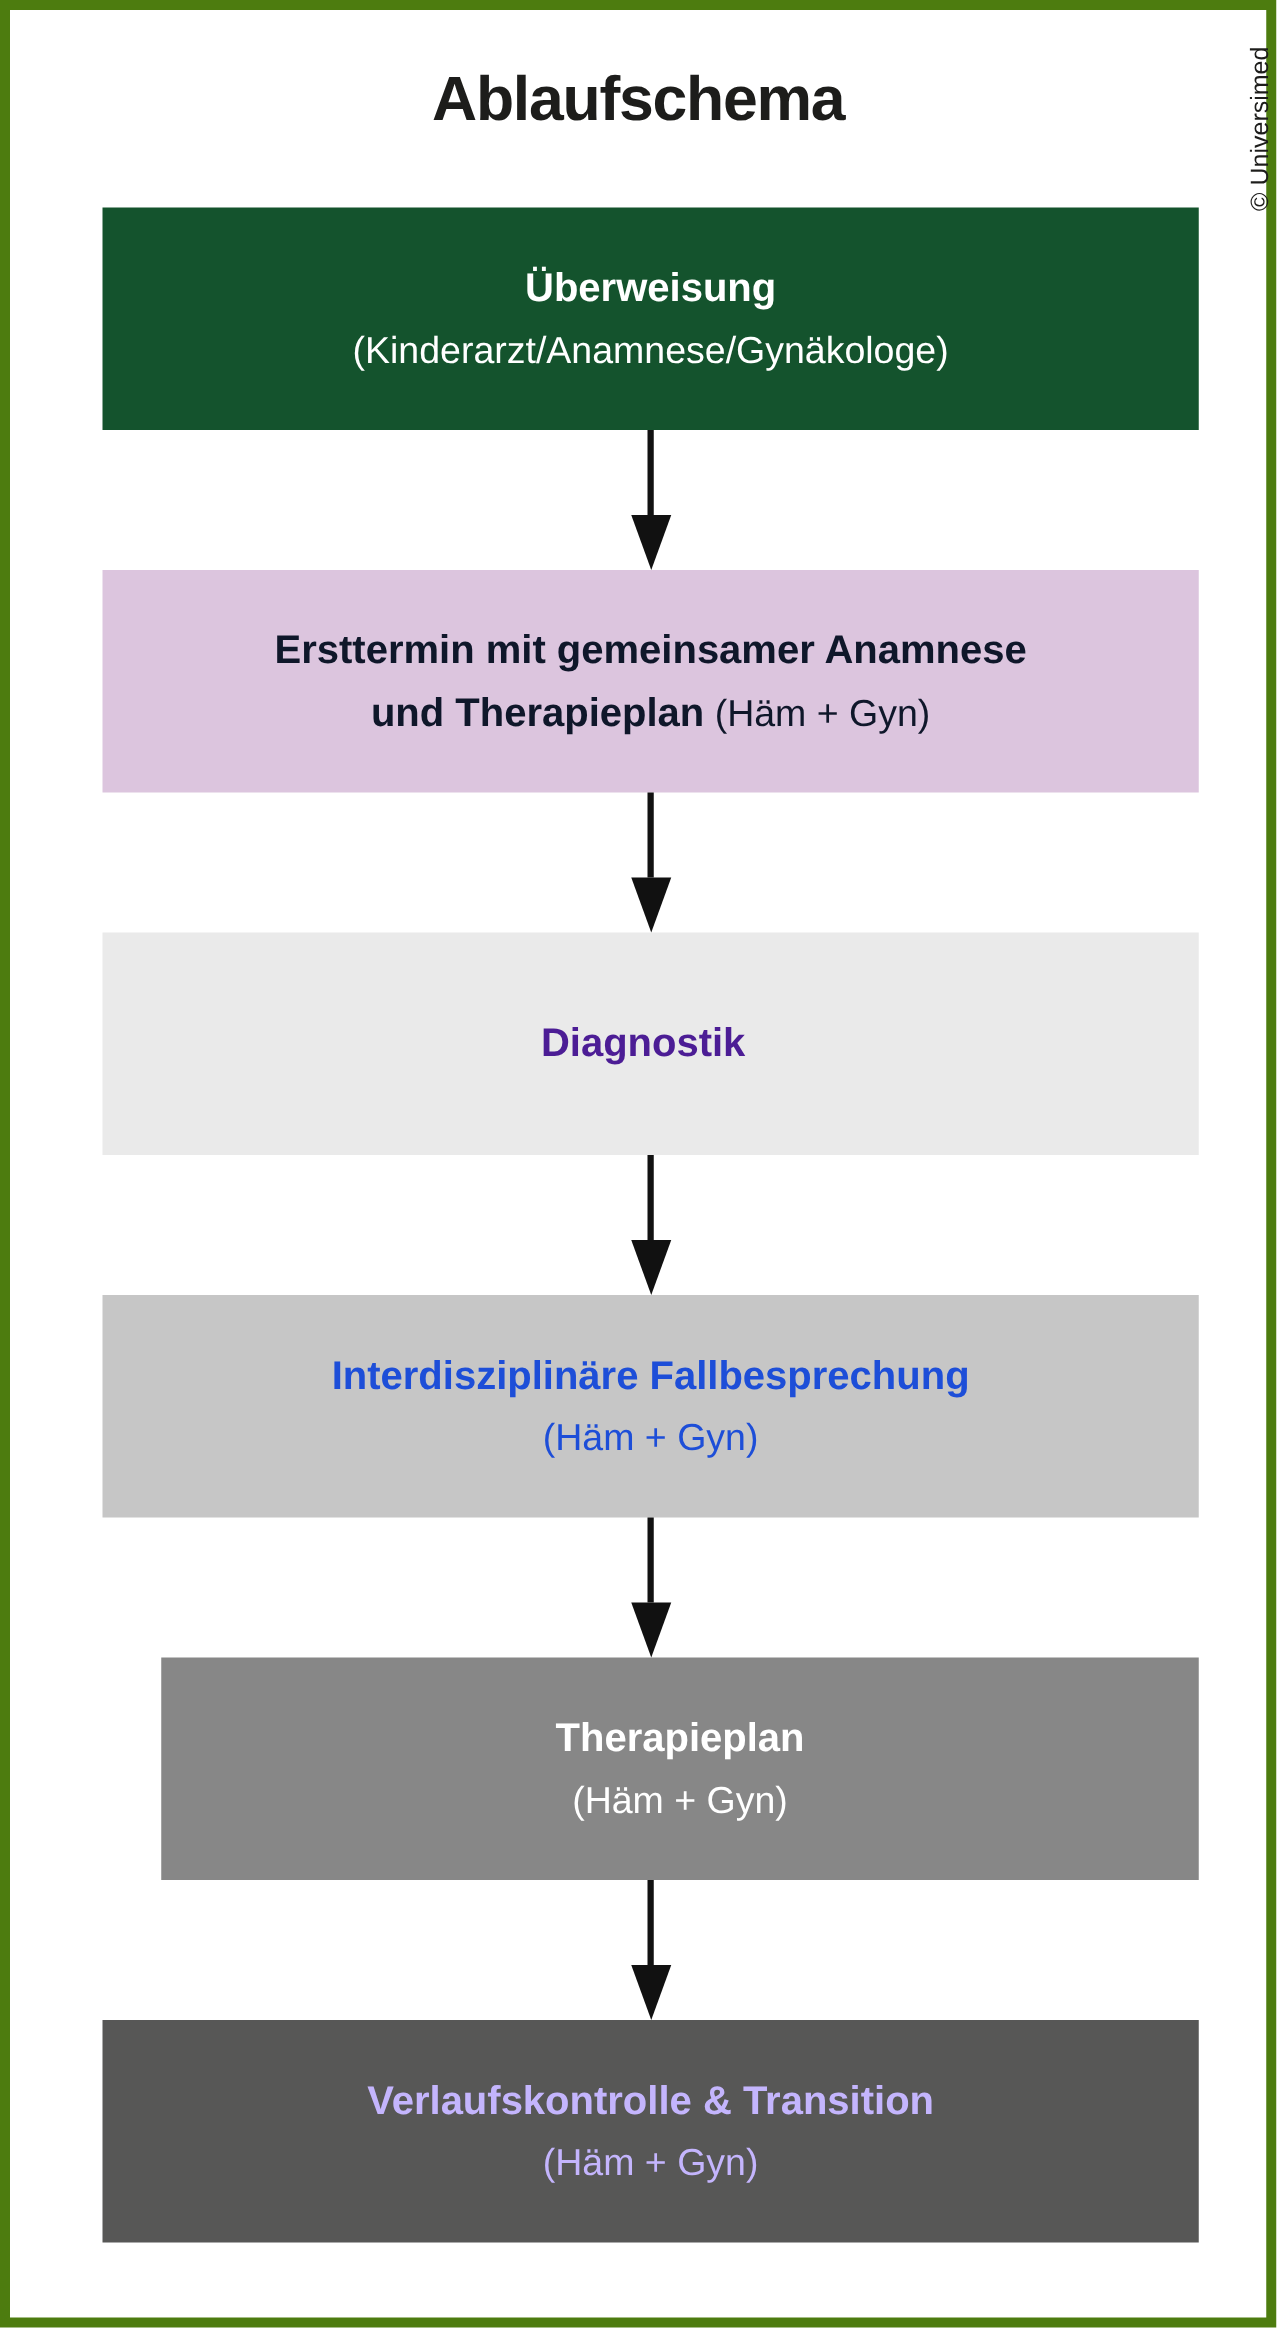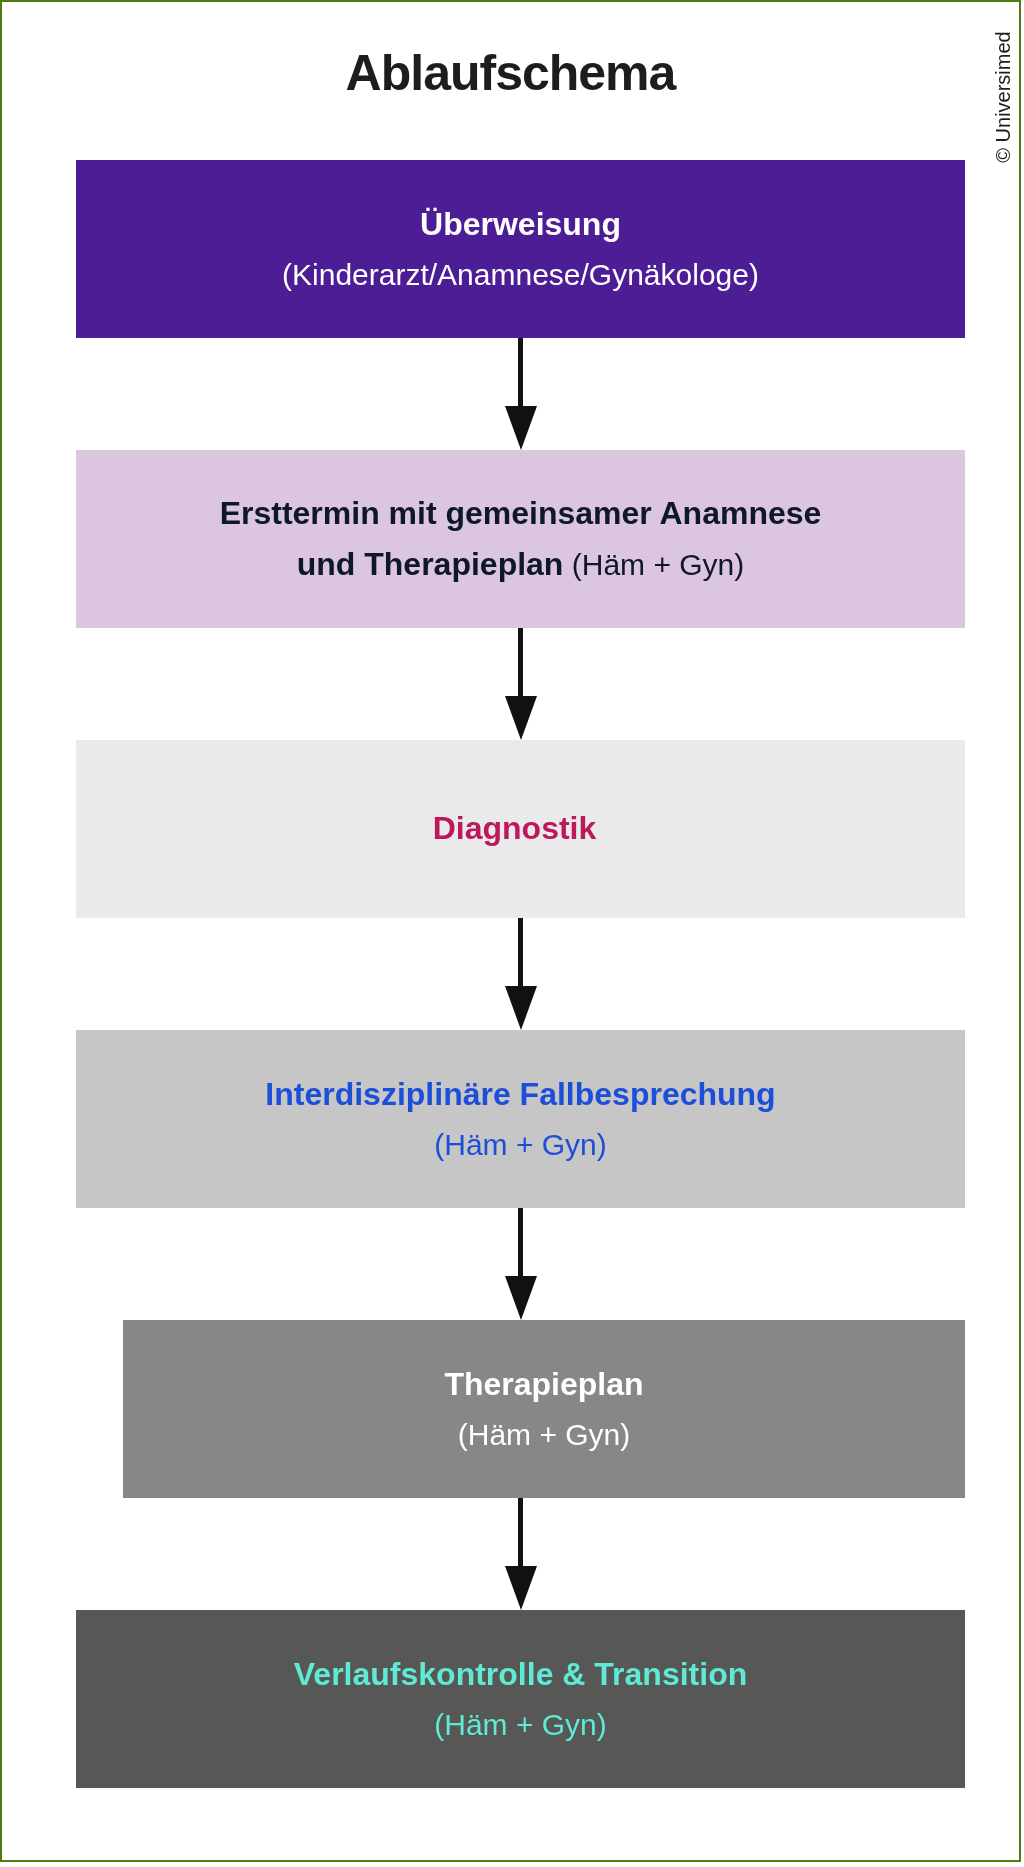--- a/index.html
+++ b/index.html
@@ -13,21 +13,21 @@
     width: 1024px;
     height: 1867px;
     overflow: hidden;
   }
   .frame {
     position: absolute;
     left: 0;
     top: 0;
     width: 1021px;
     height: 1862px;
-    border: 2px solid #4d7c0f;
+    border: 8px solid #4d7c0f;
     box-sizing: border-box;
     background: #ffffff;
   }
   .title {
     padding-top: 42px;
     text-align: center;
     font-size: 50px;
     font-weight: 700;
     letter-spacing: -1px;
     color: #1d1d1b;
@@ -87,37 +87,37 @@
 </style>
 </head>
 <body>
 
 <div class="frame">
   <div class="title">Ablaufschema</div>
 
   <div class="credit">© Universimed</div>
 
   <div class="flow" id="flow">
-      <div class="step" style="background: #4c1d95; color: rgb(255, 255, 255);">
+      <div class="step" style="background: #14532d; color: rgb(255, 255, 255);">
         <div class="step-line"><span class="seg-bold">Überweisung</span></div>
         <div class="step-line"><span class="seg-regular">(Kinderarzt/Anamnese/Gynäkologe)</span></div>
       </div>
       <div class="arrow">
         <div class="stem" style="background: rgb(17, 17, 17);"></div>
         <div class="head" style="border-top-color: rgb(17, 17, 17);"></div>
       </div>
       <div class="step" style="background: rgb(220, 197, 222); color: #0f172a;">
         <div class="step-line"><span class="seg-bold">Ersttermin mit gemeinsamer Anamnese</span></div>
         <div class="step-line"><span class="seg-bold">und Therapieplan</span> <span class="seg-regular">(Häm + Gyn)</span></div>
       </div>
       <div class="arrow">
         <div class="stem" style="background: rgb(17, 17, 17);"></div>
         <div class="head" style="border-top-color: rgb(17, 17, 17);"></div>
       </div>
-      <div class="step" style="background: rgb(234, 234, 234); color: #be185d; padding-left: 48px;">
+      <div class="step" style="background: rgb(234, 234, 234); color: #4c1d95; padding-left: 48px;">
         <div class="step-line"><span class="seg-bold">Diagnostik</span></div>
       </div>
       <div class="arrow">
         <div class="stem" style="background: rgb(17, 17, 17);"></div>
         <div class="head" style="border-top-color: rgb(17, 17, 17);"></div>
       </div>
       <div class="step" style="background: rgb(198, 198, 198); color: #1d4ed8;">
         <div class="step-line"><span class="seg-bold">Interdisziplinäre Fallbesprechung</span></div>
         <div class="step-line"><span class="seg-regular">(Häm + Gyn)</span></div>
       </div>
@@ -126,18 +126,18 @@
         <div class="head" style="border-top-color: rgb(17, 17, 17);"></div>
       </div>
       <div class="step" style="background: rgb(135, 135, 135); color: rgb(255, 255, 255); margin-left: 47px;">
         <div class="step-line"><span class="seg-bold">Therapieplan</span></div>
         <div class="step-line"><span class="seg-regular">(Häm + Gyn)</span></div>
       </div>
       <div class="arrow">
         <div class="stem" style="background: rgb(17, 17, 17);"></div>
         <div class="head" style="border-top-color: rgb(17, 17, 17);"></div>
       </div>
-      <div class="step" style="background: rgb(87, 87, 86); color: #5eead4;">
+      <div class="step" style="background: rgb(87, 87, 86); color: #c4b5fd;">
         <div class="step-line"><span class="seg-bold">Verlaufskontrolle &amp; Transition</span></div>
         <div class="step-line"><span class="seg-regular">(Häm + Gyn)</span></div>
       </div>
     </div>
 </div>
 
 </body></html>

